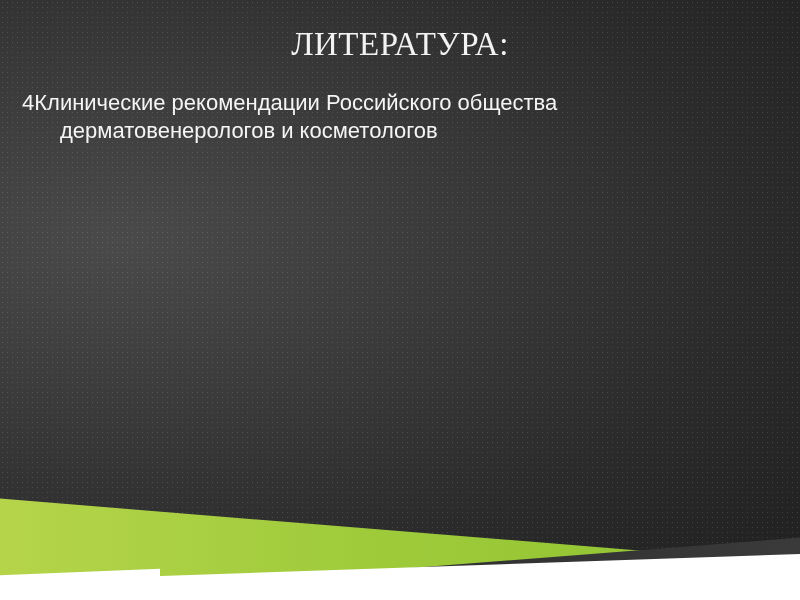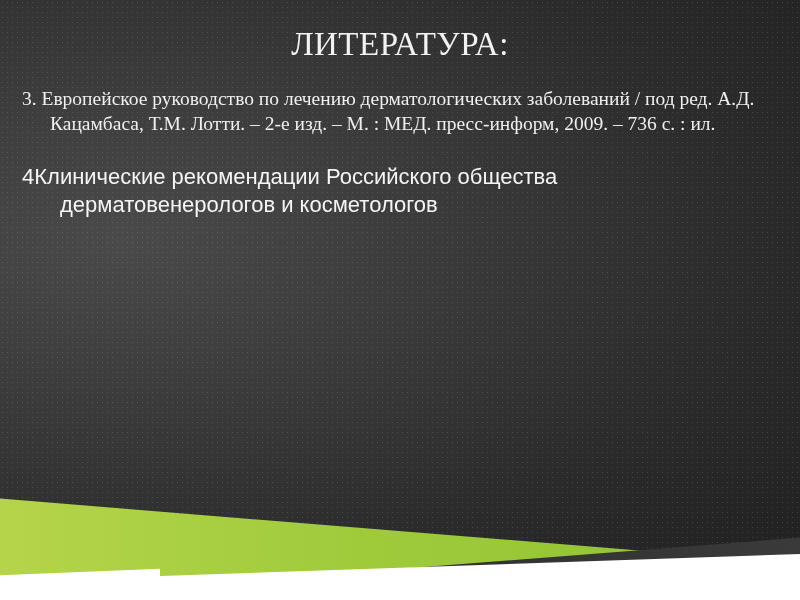--- a/index.html
+++ b/index.html
@@ -131,21 +131,20 @@
 </head>
 <body>
 
 <div class="slide">
   <div class="slide-texture"></div>
 
   <div class="content">
     <h1 class="slide-title">ЛИТЕРАТУРА:</h1>
 
     <ul class="body-list">
-      <li>3. Европейское руководство по лечению дерматологических заболеваний / под ред. А.Д. Кацамбаса, Т.М. Лотти. – 2-е изд. – М. : МЕД. пресс-информ, 2009. – 736 с. : ил.</li>
     </ul>
 
     <div class="final-note">
       <span class="hang">4Клинические рекомендации Российского общества дерматовенерологов и косметологов</span>
     </div>
   </div>
 
   <div class="band-green"></div>
   <div class="band-dark-right"></div>
   <div class="band-white"></div>

